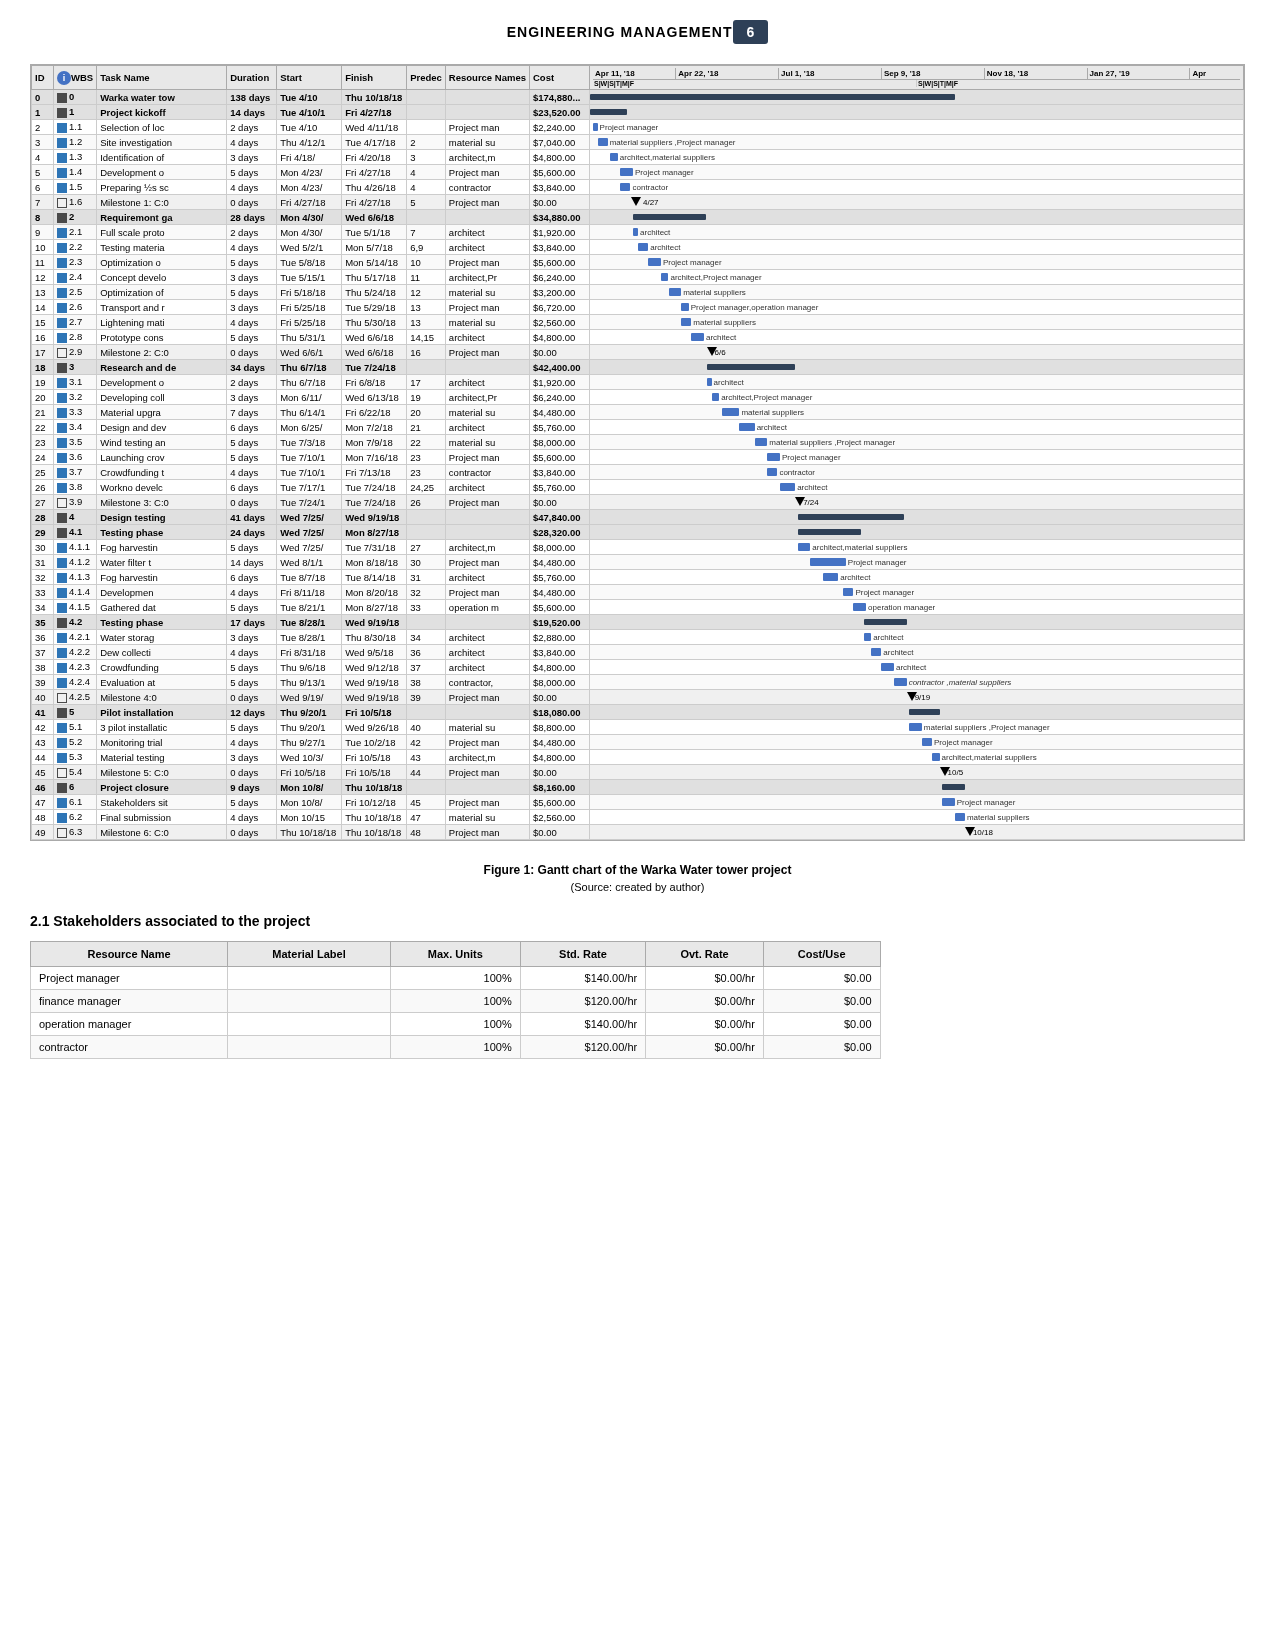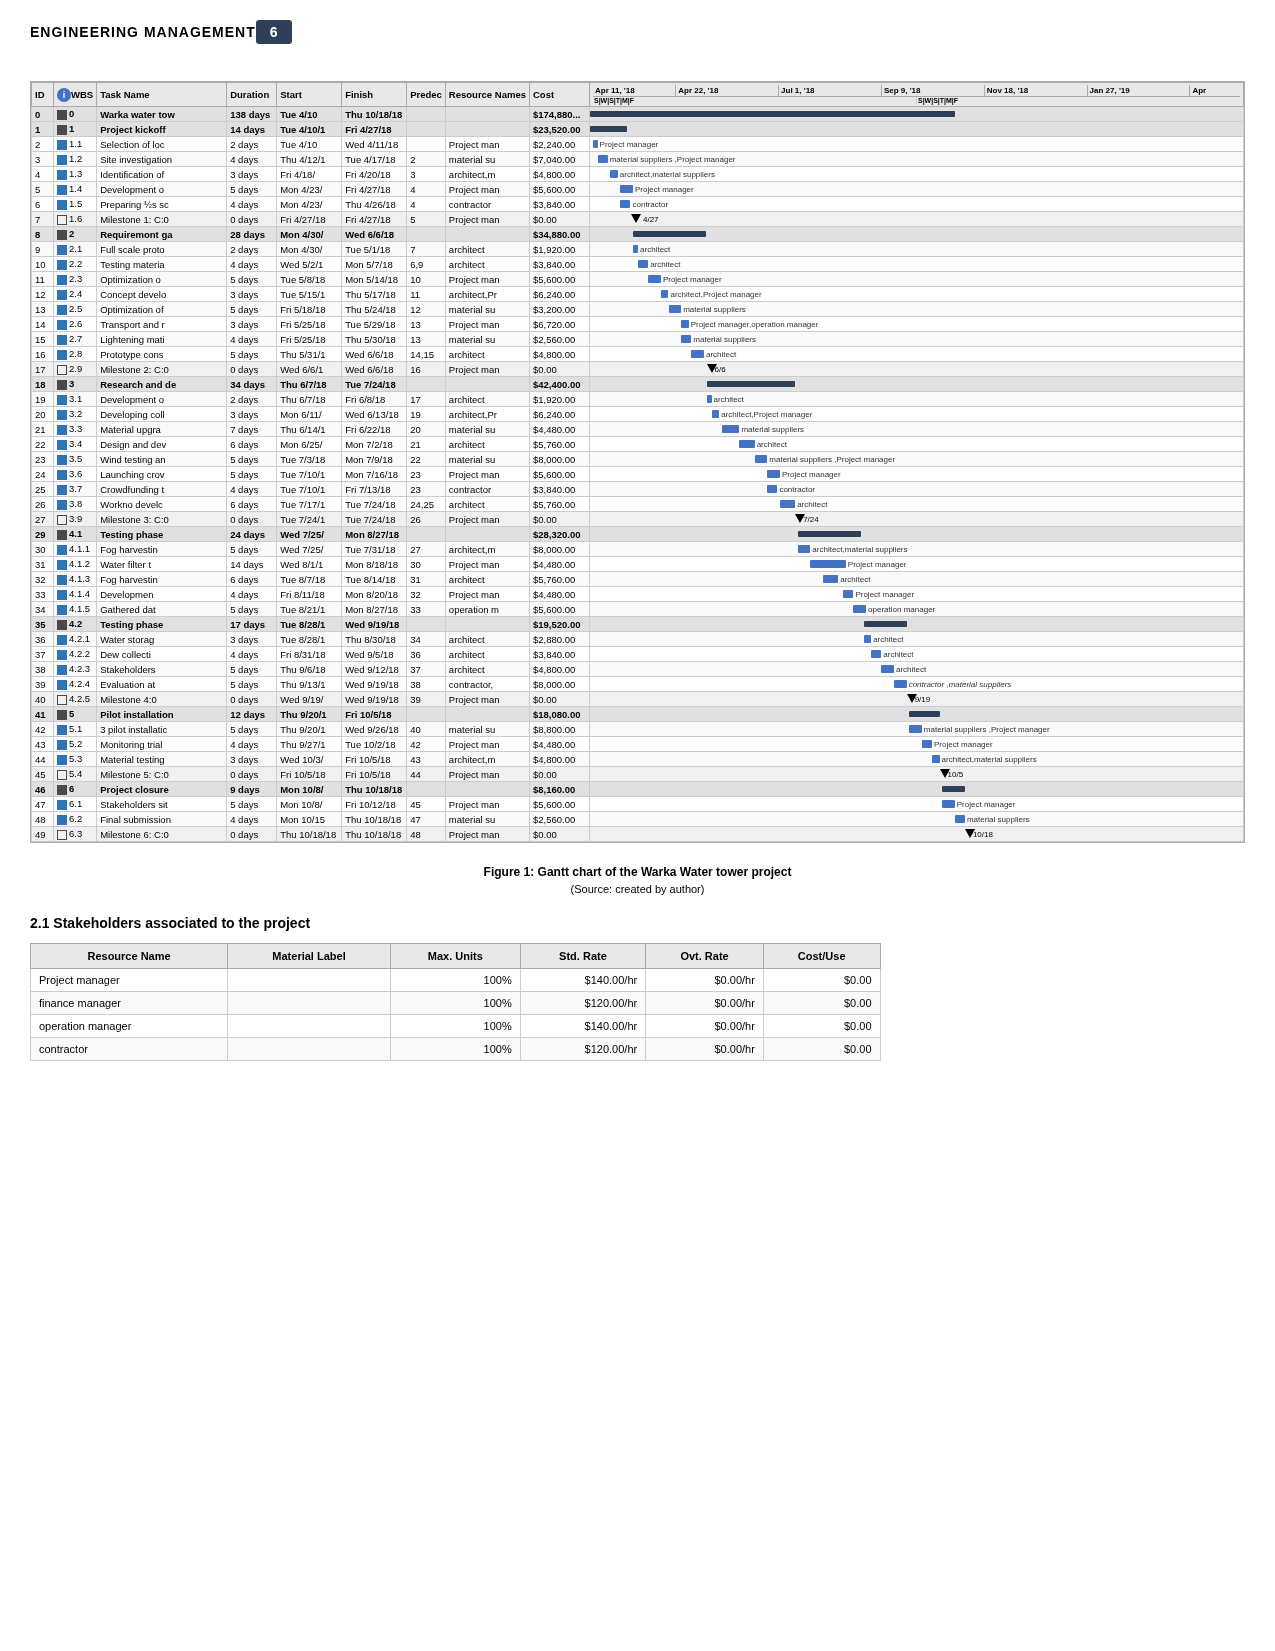--- a/index.html
+++ b/index.html
@@ -9,23 +9,23 @@
       background: #fff;
       color: #000;
       width: 1275px;
       min-height: 1651px;
       padding: 20px 30px;
     }
 
     
     .page-header {
       display: flex;
-      justify-content: flex-start;
+      justify-content: center;
       align-items: center;
-      margin-bottom: 37px;
+      margin-bottom: 20px;
     }
     .page-title {
       font-size: 14px;
       font-weight: bold;
       letter-spacing: 1px;
     }
     .page-number {
       background: #2e4057;
       color: #fff;
       font-size: 14px;
@@ -685,20 +685,38 @@
     <td style="padding:0; min-width:380px;">
         <div style="position:relative; width:100%; height:14px;">
           <div style="position:absolute; left:205.20000000000002px; top:2px; width:0; height:0;
             border-left:5px solid transparent; border-right:5px solid transparent;
             border-top:9px solid #000;"></div>
           <span style="position:absolute; left:213.20000000000002px; top:3px; font-size:8px;">7/24</span>
         </div>
           </td>
   </tr>
         <tr class="summary-row">
+    <td>28</td>
+    <td><span class="wbs-icon"></span>4</td>
+    <td>Design testing</td>
+    <td>41 days</td>
+    <td>Wed 7/25/</td>
+    <td>Wed 9/19/18</td>
+    <td></td>
+    <td></td>
+    <td>$47,840.00</td>
+    <td style="padding:0; min-width:380px;">
+        <div style="position:relative; width:100%; height:14px;">
+          <div style="position:absolute; left:207.73333333333332px; top:4px; width:106.4px; height:6px;
+            background:#2e4057; border-radius:1px;"></div>
+
+        </div>
+          </td>
+  </tr>
+        <tr class="summary-row">
     <td>29</td>
     <td><span class="wbs-icon"></span>4.1</td>
     <td>Testing phase</td>
     <td>24 days</td>
     <td>Wed 7/25/</td>
     <td>Mon 8/27/18</td>
     <td></td>
     <td></td>
     <td>$28,320.00</td>
     <td style="padding:0; min-width:380px;">
@@ -849,21 +867,21 @@
         <div style="position:relative; width:100%; height:14px;">
           <div style="position:absolute; left:281.2px; top:3px; width:10.133333333333335px; height:8px;
             background:#4472c4; border-radius:1px;"></div>
           <span style="position:absolute; left:293.3333333333333px; top:3px; font-size:8px; color:#333;">architect</span>
         </div>
           </td>
   </tr>
         <tr>
     <td>38</td>
     <td><span class="wbs-icon" style="background:#2e75b6"></span>4.2.3</td>
-    <td>Stakeholders</td>
+    <td>Crowdfunding</td>
     <td>5 days</td>
     <td>Thu 9/6/18</td>
     <td>Wed 9/12/18</td>
     <td>37</td>
     <td>architect</td>
     <td>$4,800.00</td>
     <td style="padding:0; min-width:380px;">
         <div style="position:relative; width:100%; height:14px;">
           <div style="position:absolute; left:291.33333333333337px; top:3px; width:12.666666666666666px; height:8px;
             background:#4472c4; border-radius:1px;"></div>

